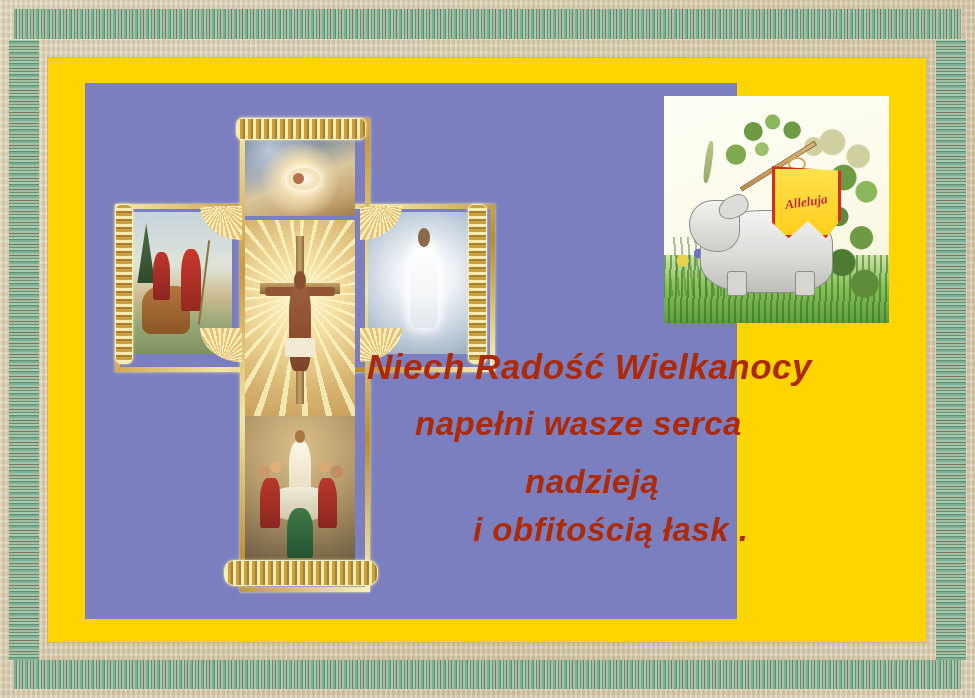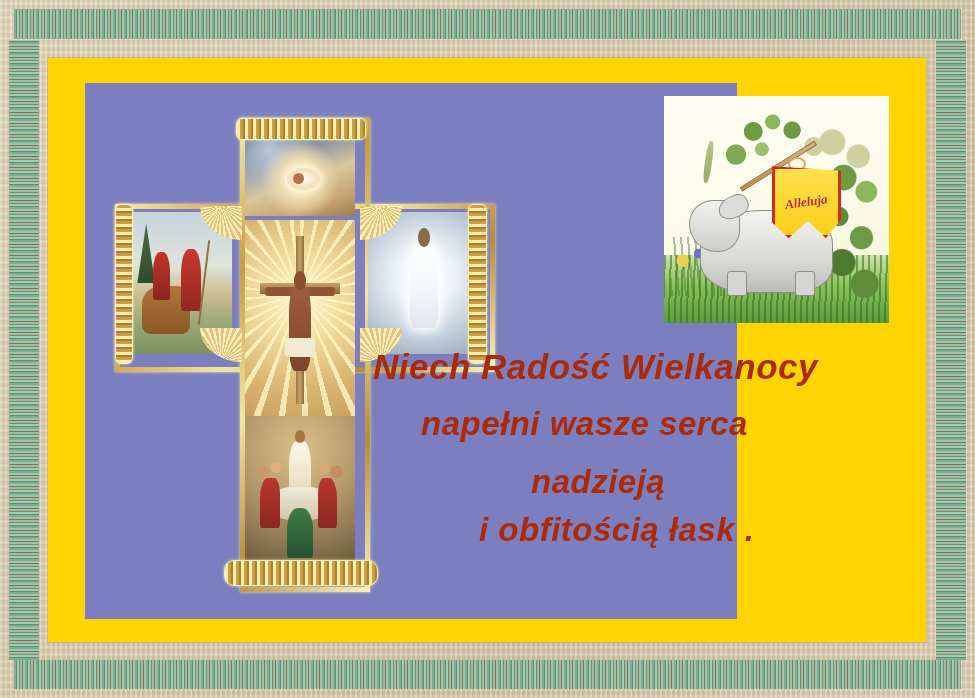--- a/index.html
+++ b/index.html
@@ -398,21 +398,21 @@
     background:
       radial-gradient(circle at 20% 40%, #e8d24a 0 10%, rgba(0,0,0,0) 11%),
       radial-gradient(circle at 48% 28%, #6f72c8 0 9%, rgba(0,0,0,0) 10%),
       radial-gradient(circle at 72% 52%, #e8d24a 0 9%, rgba(0,0,0,0) 10%),
       repeating-linear-gradient(85deg, rgba(60,120,50,0.45) 0 2px, rgba(0,0,0,0) 2px 7px);
   }
 
   
   #greeting {
     position: absolute;
-    left: 6px; top: 0; width: 950px; height: 698px;
+    left: 0; top: 0; width: 950px; height: 698px;
     pointer-events: none;
   }
   .greet-line {
     position: absolute;
     color: #ad2a08;
     font-family: "Liberation Sans", sans-serif;
     font-weight: bold;
     font-style: italic;
     white-space: nowrap;
     letter-spacing: 0.5px;

